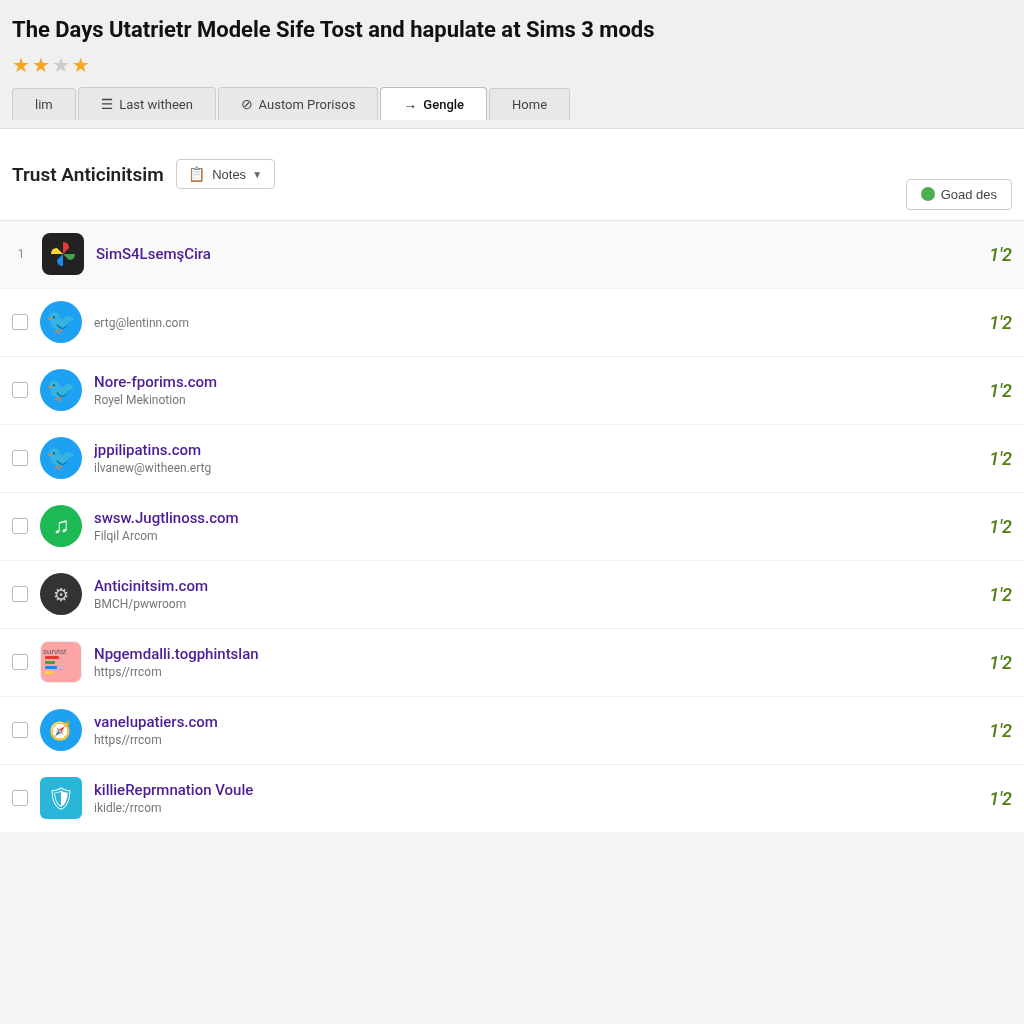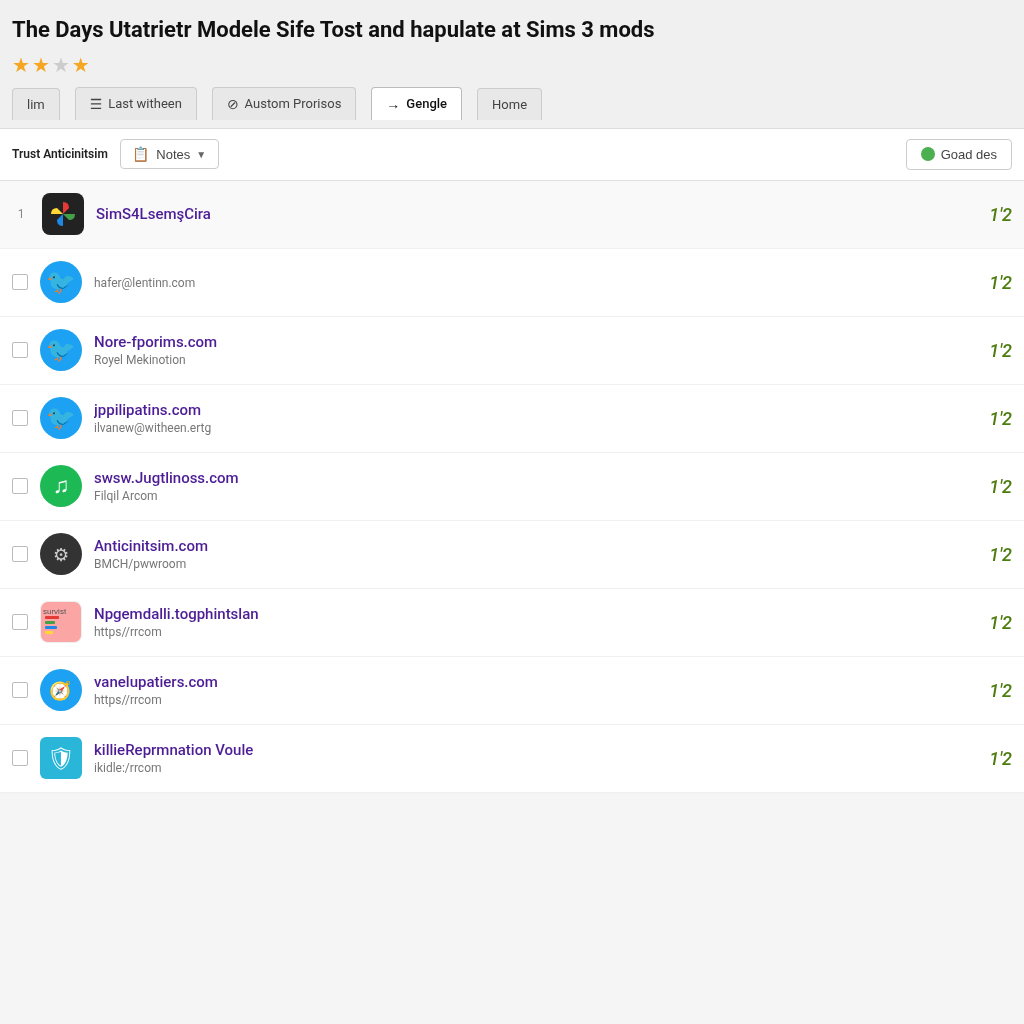--- a/index.html
+++ b/index.html
@@ -39,33 +39,33 @@
 
     .tabs-row {
       display: flex;
       align-items: flex-end;
       gap: 0;
       border-bottom: none;
       margin-top: 6px;
     }
 
     .tab {
-      padding: 8px 14px;
+      padding: 8px 22px;
       background: #e8e8e8;
       border: 1px solid #ccc;
       border-bottom: none;
       border-radius: 4px 4px 0 0;
       cursor: pointer;
       font-size: 13px;
       color: #444;
       display: flex;
-      align-items: center;
+      align-items: flex-end;
       gap: 6px;
       white-space: nowrap;
-      margin-right: 15px;
+      margin-right: 2px;
     }
 
     .tab.active {
       background: #fff;
       border-color: #bbb;
       color: #111;
       font-weight: 500;
     }
 
     .tab-icon {
@@ -81,21 +81,21 @@
       border-bottom: 1px solid #e0e0e0;
     }
 
     .toolbar-left {
       display: flex;
       align-items: center;
       gap: 12px;
     }
 
     .toolbar-title {
-      font-size: 12px;
+      font-size: 19px;
       font-weight: 600;
       color: #222;
     }
 
     .notes-btn {
       display: flex;
       align-items: center;
       gap: 6px;
       padding: 6px 12px;
       border: 1px solid #ccc;
@@ -119,20 +119,21 @@
       display: flex;
       align-items: center;
       gap: 6px;
       padding: 7px 14px;
       border: 1px solid #ccc;
       border-radius: 4px;
       background: #fff;
       cursor: pointer;
       font-size: 13px;
       color: #444;
+      margin-top: 40px;
     }
 
     .goad-icon {
       width: 14px;
       height: 14px;
       background: #4caf50;
       border-radius: 50%;
       display: inline-block;
     }
 
@@ -341,21 +342,21 @@
     </div>
     <span class="item-value">1'2</span>
   </div>
 
   <div class="list-item">
     <input type="checkbox" class="item-checkbox" style="">
     <div class="item-logo twitter-blue">
       <span class="twitter-bird">🐦</span>
     </div>
     <div class="item-info">
-      <div class="item-sub">hafer@lentinn.com</div>
+      <div class="item-sub">ertg@lentinn.com</div>
     </div>
     <span class="item-value">1'2</span>
   </div>
 
   <div class="list-item">
     <input type="checkbox" class="item-checkbox" style="">
     <div class="item-logo twitter-blue">
       <span class="twitter-bird">🐦</span>
     </div>
     <div class="item-info">

